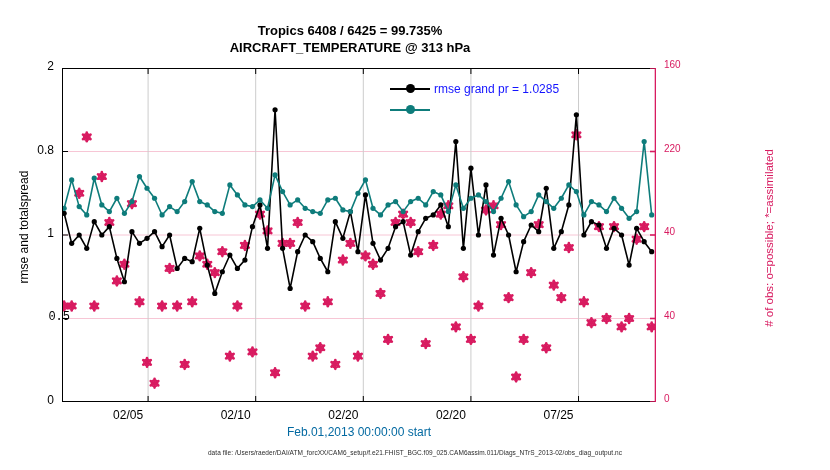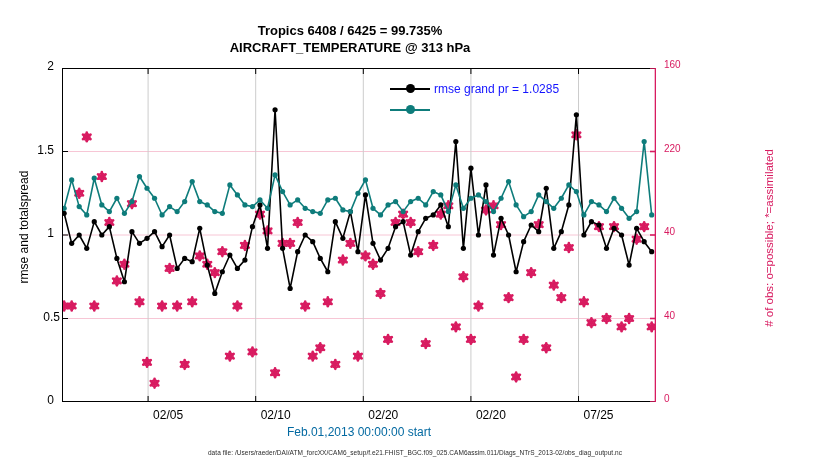--- a/index.html
+++ b/index.html
@@ -38,21 +38,21 @@
   .plot{position:absolute;left:62px;top:68px;width:594px;height:334px;}
   .plot svg{display:block;}
 
   .ytick-left{
     position:absolute;text-align:right;width:48px;font-size:12px;color:#000;
   }
   .ytick-right{
     position:absolute;text-align:left;width:48px;font-size:10px;color:#D81B60;
   }
   .xtick{
-    position:absolute;text-align:right;width:70px;font-size:12px;color:#000;
+    position:absolute;text-align:left;width:70px;font-size:12px;color:#000;
   }
 
   .legend{
     position:absolute;left:390px;top:78px;width:250px;
     font-size:12px;color:#1414ff;line-height:21px;
   }
   .legend-row{position:relative;height:21px;}
   .legend-label{position:absolute;left:44px;top:1px;white-space:nowrap;}
   .legend-swatch{position:absolute;left:0;top:10px;width:40px;height:2px;}
   .legend-dot{position:absolute;left:16px;top:6px;width:9px;height:9px;border-radius:50%;}
@@ -735,23 +735,23 @@
         <line x1="301.3043478260869" x2="301.3043478260869" y1="0" y2="6" stroke="#000" stroke-width="1"></line>
         <line x1="408.9130434782608" x2="408.9130434782608" y1="328" y2="334" stroke="#000" stroke-width="1"></line>
         <line x1="408.9130434782608" x2="408.9130434782608" y1="0" y2="6" stroke="#000" stroke-width="1"></line>
         <line x1="516.5217391304348" x2="516.5217391304348" y1="328" y2="334" stroke="#000" stroke-width="1"></line>
         <line x1="516.5217391304348" x2="516.5217391304348" y1="0" y2="6" stroke="#000" stroke-width="1"></line>
       </svg>
   </div>
 
   <div id="tick-layer">
       <div class="ytick-left" style="left: 6px; top: 393px;">0</div>
-      <div class="ytick-left" style="left: 12px; top: 309.5px;">0.5</div>
+      <div class="ytick-left" style="left: 22px; top: 309.5px; font-family: Liberation Mono, monospace;">0.5</div>
       <div class="ytick-left" style="left: 6px; top: 226px;">1</div>
-      <div class="ytick-left" style="left: 6px; top: 142.5px;">1.5</div>
+      <div class="ytick-left" style="left: 6px; top: 142.5px;">0.8</div>
       <div class="ytick-left" style="left: 6px; top: 59px;">2</div>
       <div class="ytick-right" style="left: 664px; top: 393px;">0</div>
       <div class="ytick-right" style="left: 664px; top: 309.5px;">40</div>
       <div class="ytick-right" style="left: 664px; top: 226px;">40</div>
       <div class="ytick-right" style="left: 664px; top: 142.5px;">220</div>
       <div class="ytick-right" style="left: 664px; top: 59px;">160</div>
       <div class="xtick" style="left: 113.087px; top: 408px;">02/05</div>
       <div class="xtick" style="left: 220.696px; top: 408px;">02/10</div>
       <div class="xtick" style="left: 328.304px; top: 408px;">02/20</div>
       <div class="xtick" style="left: 435.913px; top: 408px;">02/20</div>

